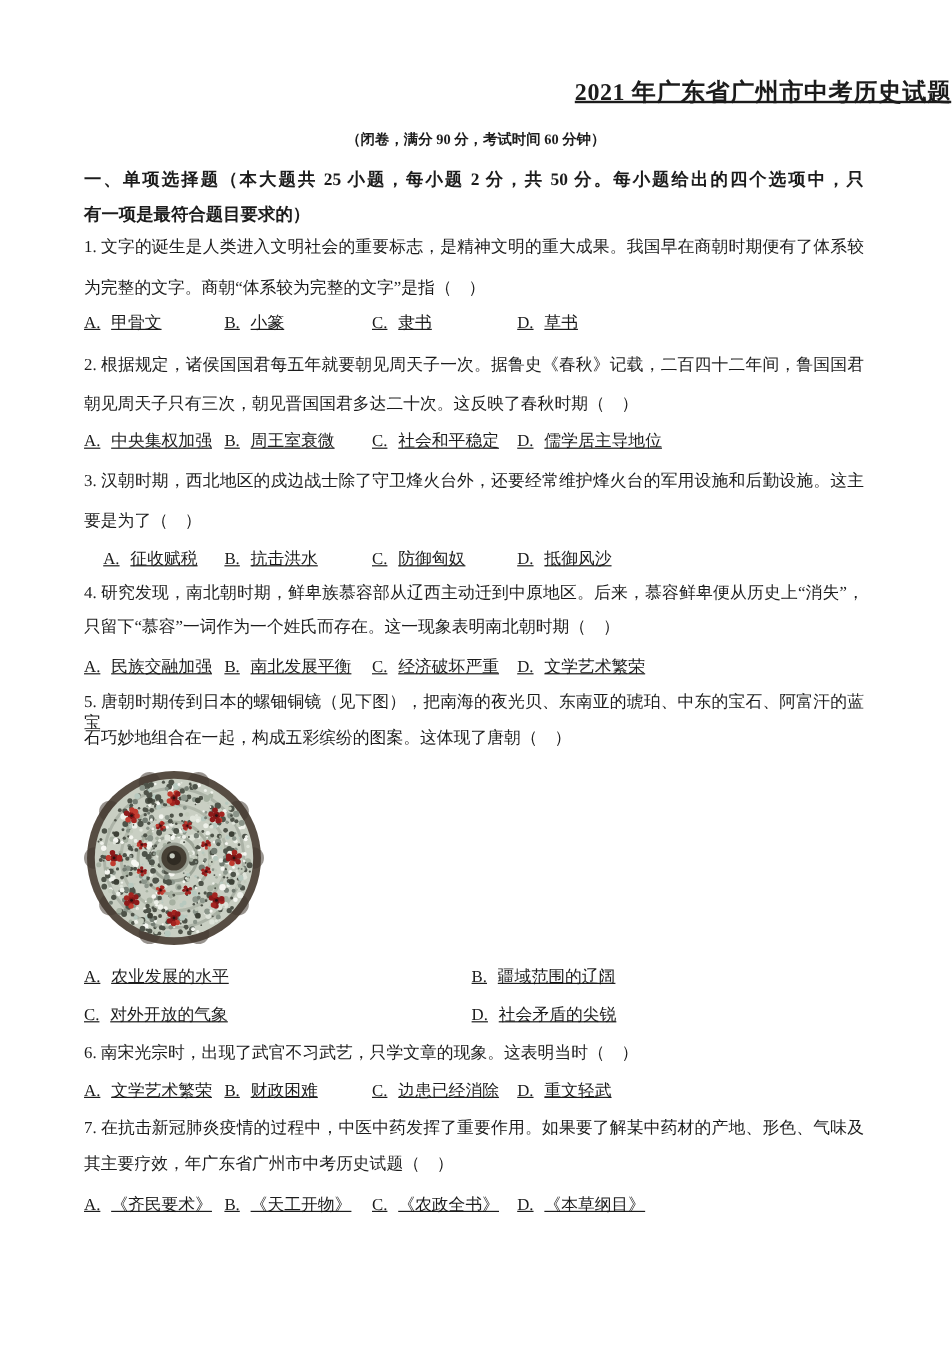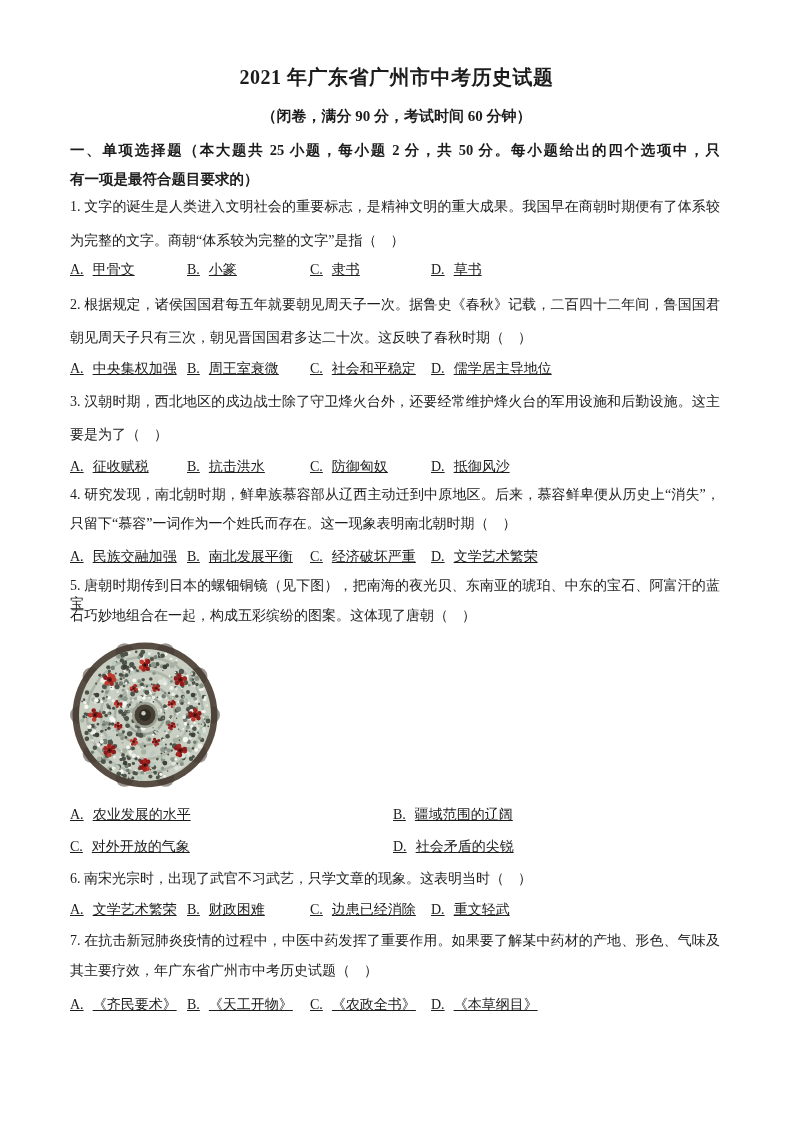--- a/index.html
+++ b/index.html
@@ -6,26 +6,26 @@
   .page{
     position:relative;
     width:793px;height:1122px;
     background:#ffffff;
     font-family:"Liberation Serif","DejaVu Serif",serif;
     color:#1c1c1c;
     overflow:hidden;
   }
   .t{position:absolute;line-height:18px;font-size:14px;white-space:nowrap;}
   .title{
-    left:0;width:793px;text-align:center;
-    font-size:20px;font-weight:bold;line-height:26px;letter-spacing:0.5px;
+    left:0;width:793px;text-align:right;
+    font-size:20px;font-weight:bold;line-height:26px;letter-spacing:0.5px;text-decoration:underline;
   }
   .subtitle{
     left:0;width:793px;text-align:center;
-    font-size:15px;font-weight:bold;line-height:20px;
+    font-size:12px;font-weight:bold;line-height:20px;
   }
   .line{left:70px;width:650px;}
   .bold{font-weight:bold;font-size:14.5px;}
   .fill{white-space:normal;text-align:justify;text-align-last:justify;}
   .opt{position:absolute;top:0;white-space:nowrap;text-decoration:underline;}
   .ot{margin-left:9px;}
   .mirror{position:absolute;left:70px;top:642px;}
 </style>
 </head>
 <body>
@@ -52,21 +52,21 @@
   <div class="t line" style="top:360px">
     <span class="opt" style="left:0"><span>A.</span><span class="ot">中央集权加强</span></span>
     <span class="opt" style="left:117px"><span>B.</span><span class="ot">周王室衰微</span></span>
     <span class="opt" style="left:240px"><span>C.</span><span class="ot">社会和平稳定</span></span>
     <span class="opt" style="left:361px"><span>D.</span><span class="ot">儒学居主导地位</span></span>
   </div>
 
   <div class="t line fill" style="top:393px">3. 汉朝时期，西北地区的戍边战士除了守卫烽火台外，还要经常维护烽火台的军用设施和后勤设施。这主</div>
   <div class="t line" style="top:426px">要是为了（　）</div>
   <div class="t line" style="top:458px">
-    <span class="opt" style="left:0"><span>A.</span><span class="ot">征收赋税</span></span>
+    <span class="opt" style="left:16px"><span>A.</span><span class="ot">征收赋税</span></span>
     <span class="opt" style="left:117px"><span>B.</span><span class="ot">抗击洪水</span></span>
     <span class="opt" style="left:240px"><span>C.</span><span class="ot">防御匈奴</span></span>
     <span class="opt" style="left:361px"><span>D.</span><span class="ot">抵御风沙</span></span>
   </div>
 
   <div class="t line fill" style="top:486px">4. 研究发现，南北朝时期，鲜卑族慕容部从辽西主动迁到中原地区。后来，慕容鲜卑便从历史上“消失”，</div>
   <div class="t line" style="top:515px">只留下“慕容”一词作为一个姓氏而存在。这一现象表明南北朝时期（　）</div>
   <div class="t line" style="top:548px">
     <span class="opt" style="left:0"><span>A.</span><span class="ot">民族交融加强</span></span>
     <span class="opt" style="left:117px"><span>B.</span><span class="ot">南北发展平衡</span></span>

